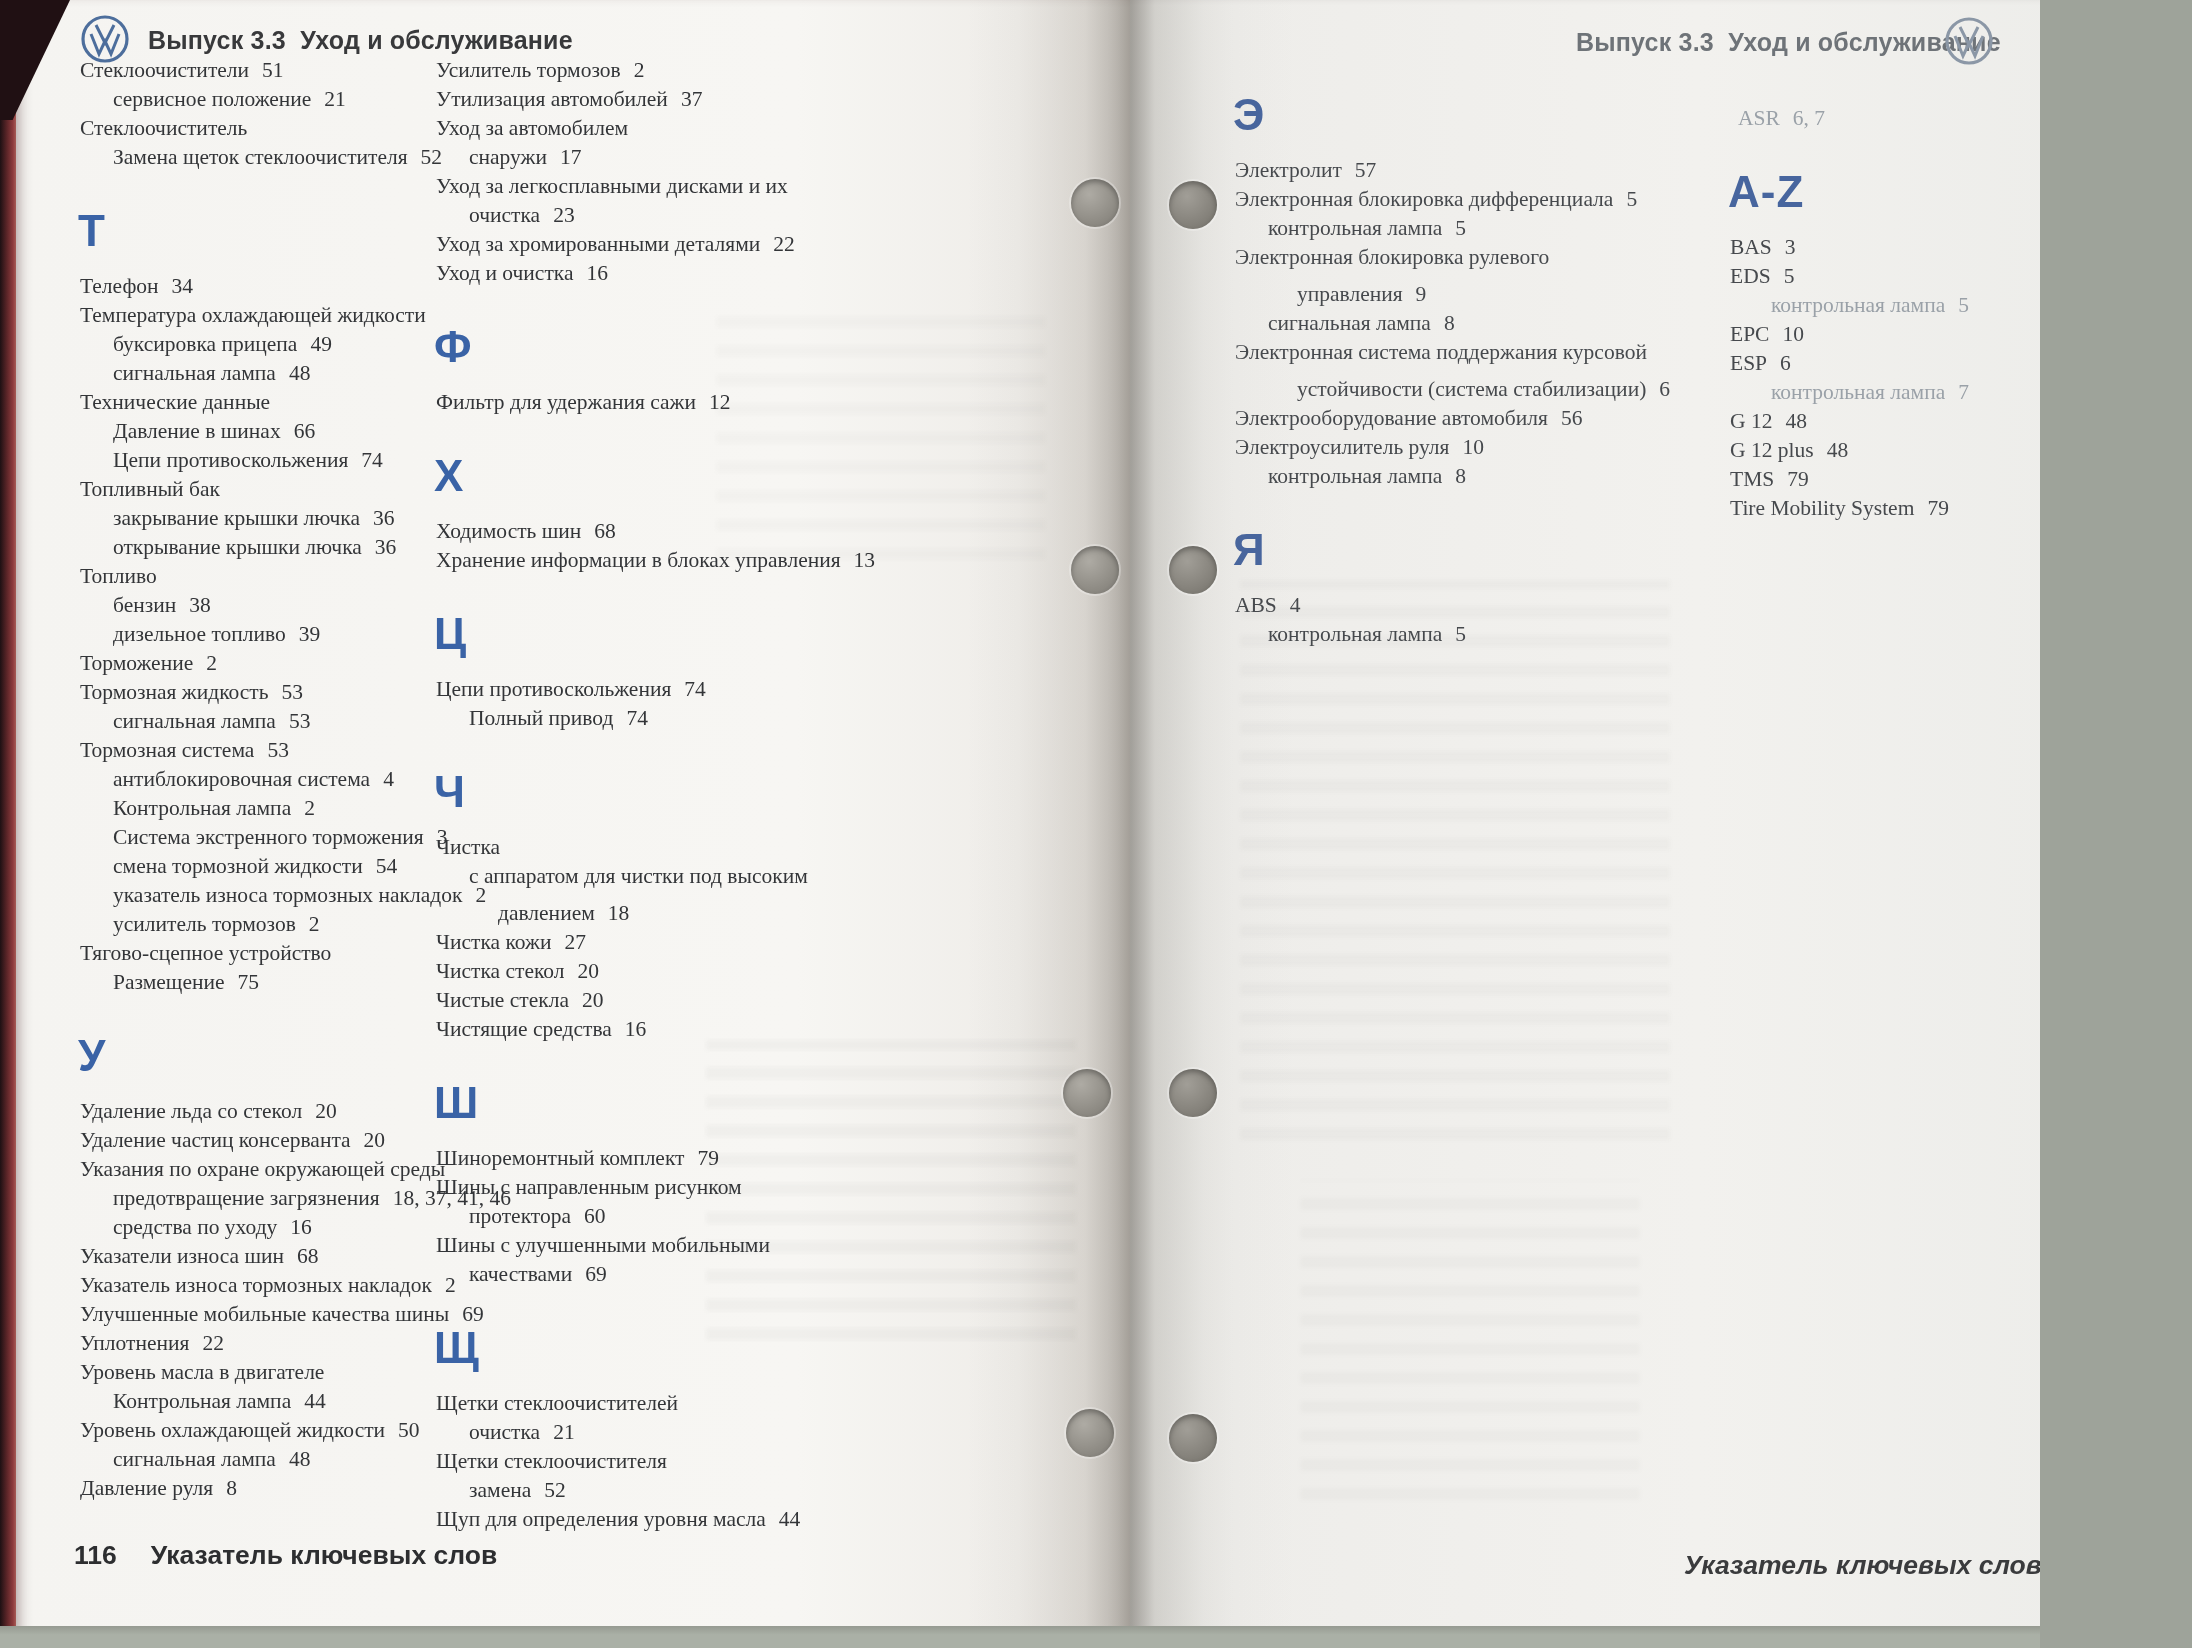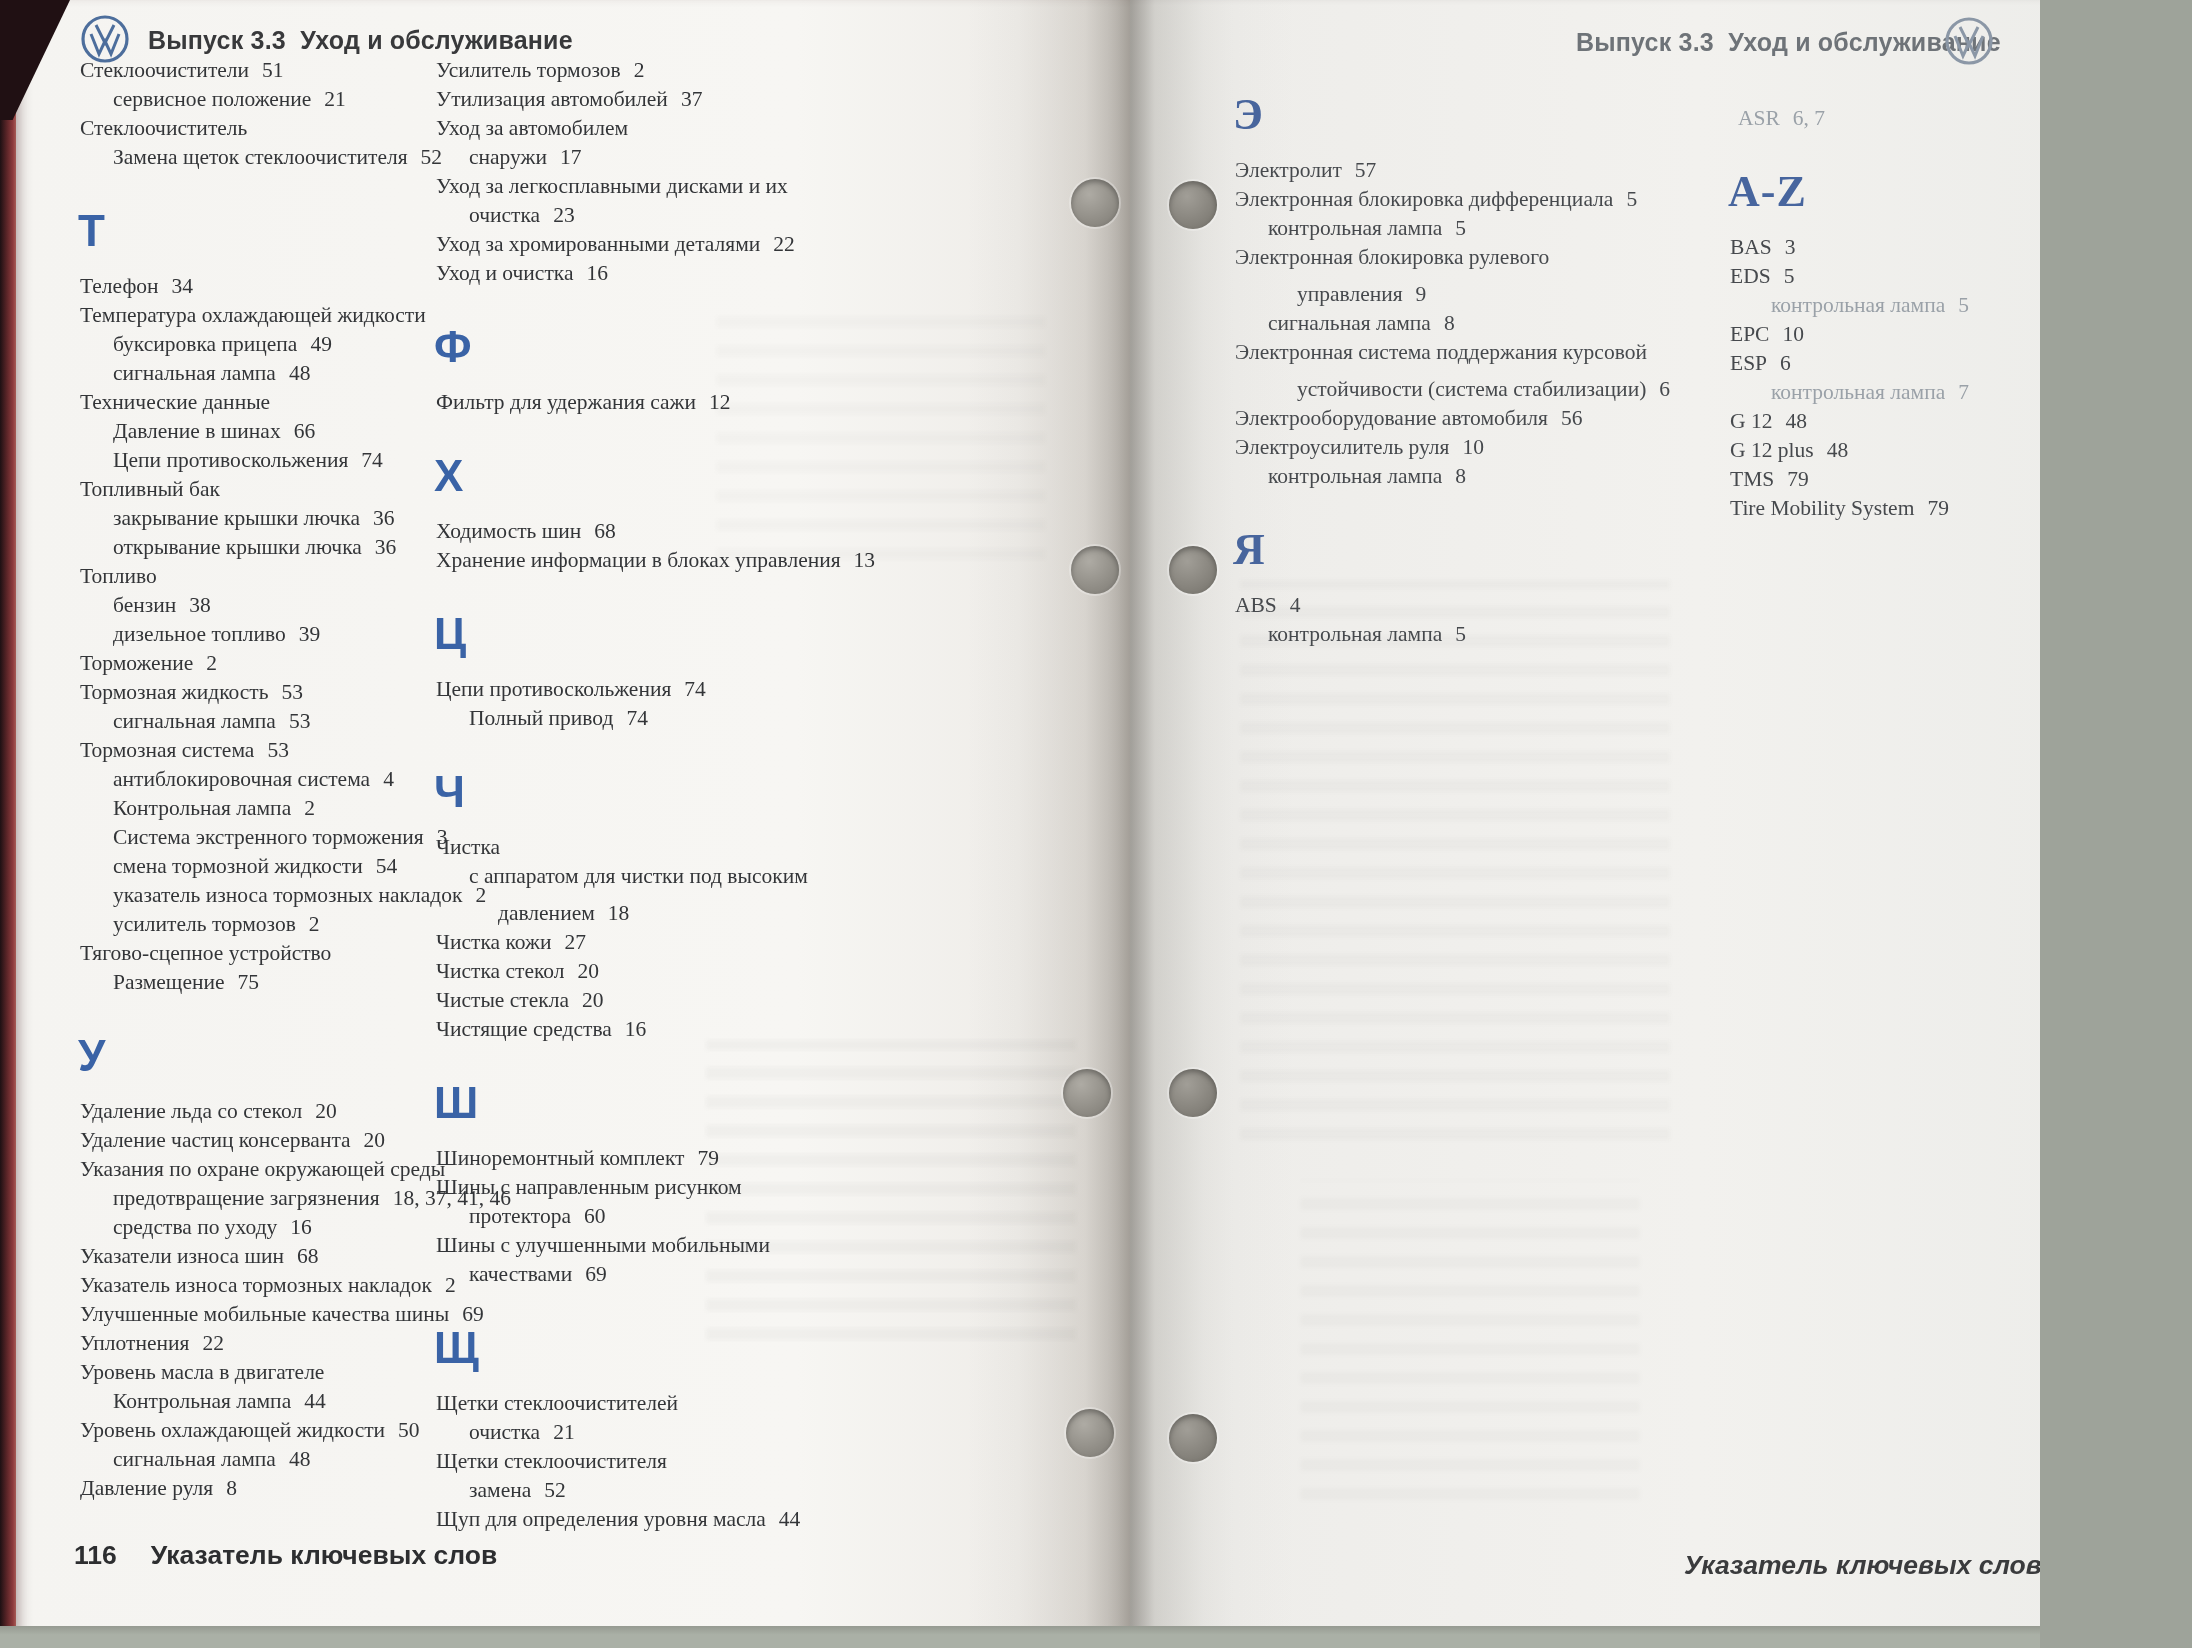--- a/index.html
+++ b/index.html
@@ -46,21 +46,21 @@
   .c-r1{left:105px;top:56px;width:440px;}
   .c-r2{left:600px;top:104px;width:400px;}
   .page-right .col{color:#46494d;}
   .line{line-height:29px;white-space:nowrap;}
   .line.sub{padding-left:33px;}
   .line.sub2{padding-left:62px;margin-top:8px;}
   .line .num{margin-left:13px;}
   .line.faded{color:#9aa1a8;margin-left:8px;}
   .letter{font-family:"Liberation Sans",sans-serif;font-weight:bold;font-size:44px;
     line-height:46px;color:#3a63a6;margin:36px 0 18px -2px;letter-spacing:1px;}
-  .page-right .letter{color:#47659e;font-family:Liberation Serif, serif;}
+  .page-right .letter{color:#47659e;}
   
   .footer{position:absolute;font-family:"Liberation Sans",sans-serif;font-weight:bold;
     font-size:26.5px;color:#2d2e30;white-space:nowrap;text-align:center;}
   .footer-left{left:58px;top:1540px;}
   .footer-left .f-label{margin-left:34px;}
   .footer-right{right:44px;top:1550px;color:#3a3b3d;font-style:italic;}
   .footer-right .f-num{margin-left:36px;}
   
   .ghost{position:absolute;pointer-events:none;opacity:.5;filter:blur(2px);
     background:repeating-linear-gradient(0deg,rgba(122,122,118,.11) 0 12px,rgba(122,122,118,0) 12px 29px);}

